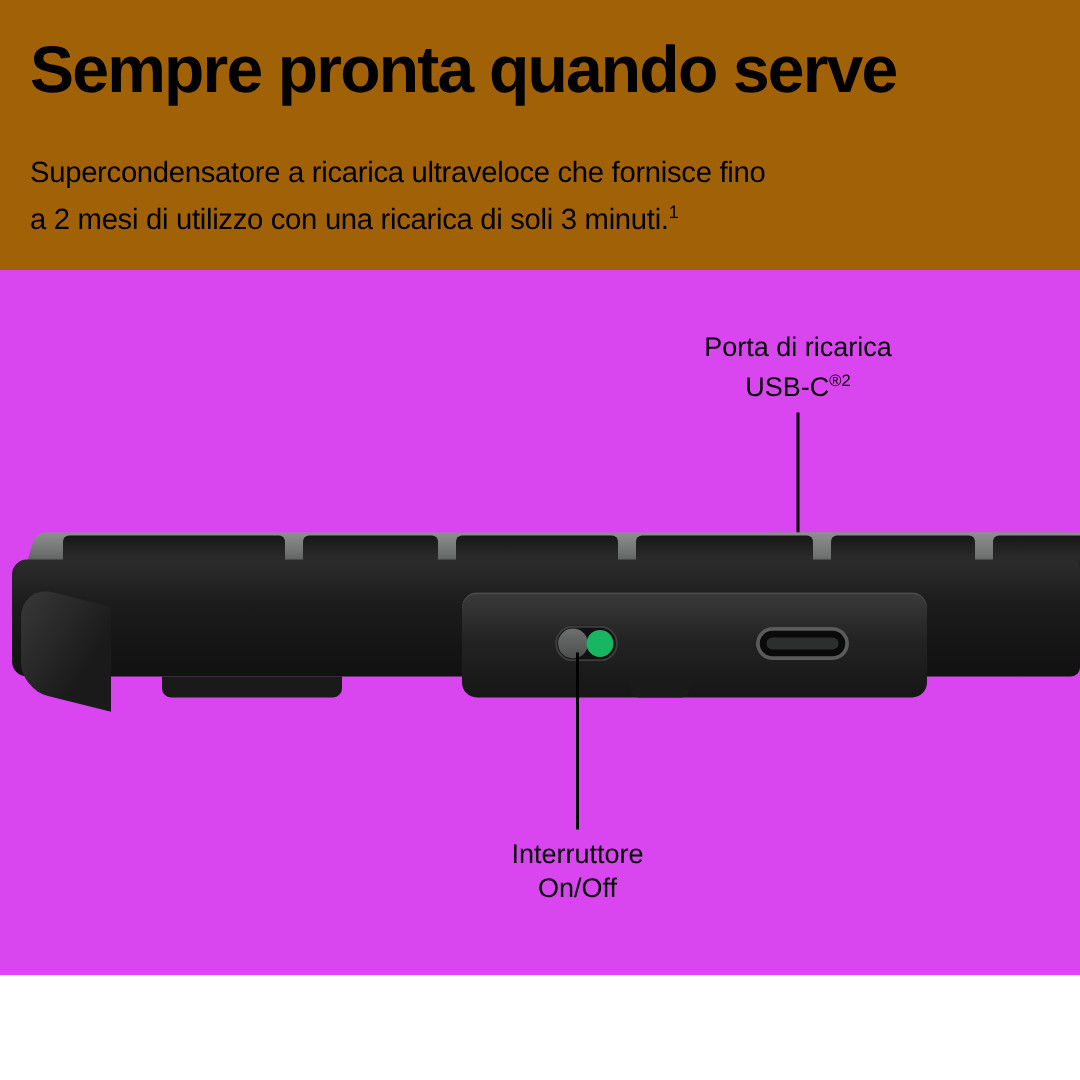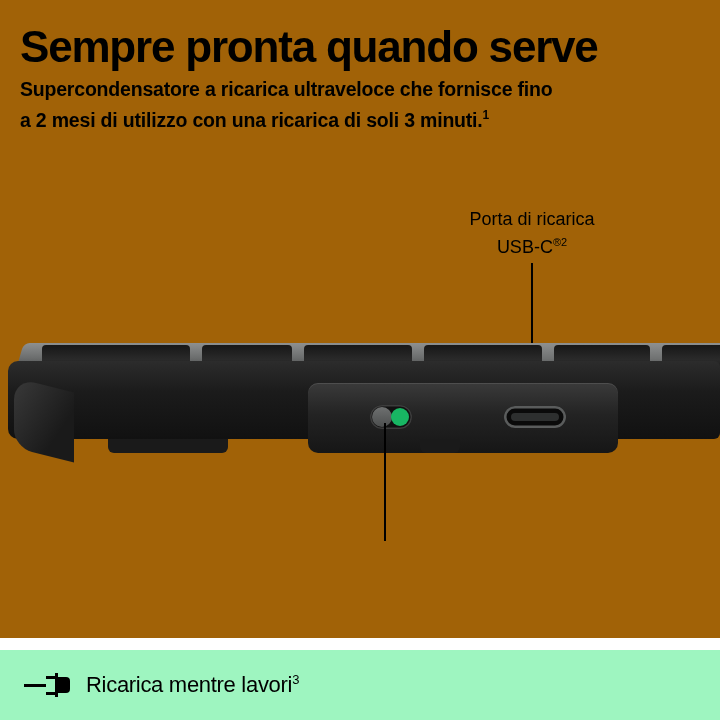--- a/index.html
+++ b/index.html
@@ -34,40 +34,40 @@
   .headline {
     font-size: 44px;
     line-height: 50px;
     font-weight: 700;
     letter-spacing: -1.2px;
     color: #000000;
     margin: 6px 0 0 0;
     white-space: nowrap;
   }
   .subhead {
-    margin-top: 4px;
+    margin-top: 30px;
     font-size: 19.5px;
     line-height: 26px;
-    font-weight: 700;
+    font-weight: 400;
     color: #000000;
     letter-spacing: -0.2px;
   }
   .subhead .sup {
     font-size: 12px;
     vertical-align: super;
   }
 
   
   .stage {
     position: absolute;
     left: 0;
-    top: 168px;
+    top: 180px;
     width: 720px;
     height: 470px;
-    background: #a16207;
+    background: #d946ef;
     overflow: hidden;
   }
 
   
   .keyboard {
     position: absolute;
     left: -10px;
     top: 175px;
     width: 740px;
     height: 140px;
@@ -357,28 +357,20 @@
             <div class="usbc-inner"></div>
           </div>
         </div>
       </div>
 
       <div class="kb-foot" style="left:118px; width:120px;"></div>
       <div class="kb-foot" style="left:430px; width:40px;"></div>
     </div>
 
     <div class="leader-switch"></div>
-  </div>
-
-  <div class="footer">
-    <div class="plug-icon">
-      <div class="cord"></div>
-      <div class="prong-top"></div>
-      <div class="prong-bot"></div>
-      <div class="bar"></div>
-      <div class="head"></div>
-    </div>
-    <div class="footer-text">
-      <span>Ricarica mentre lavori</span><span class="sup">3</span>
+    <div class="callout-switch">
+      <span>Interruttore</span><br>
+      <span>On/Off</span>
     </div>
   </div>
 
+
 </div>
 
 </body></html>

